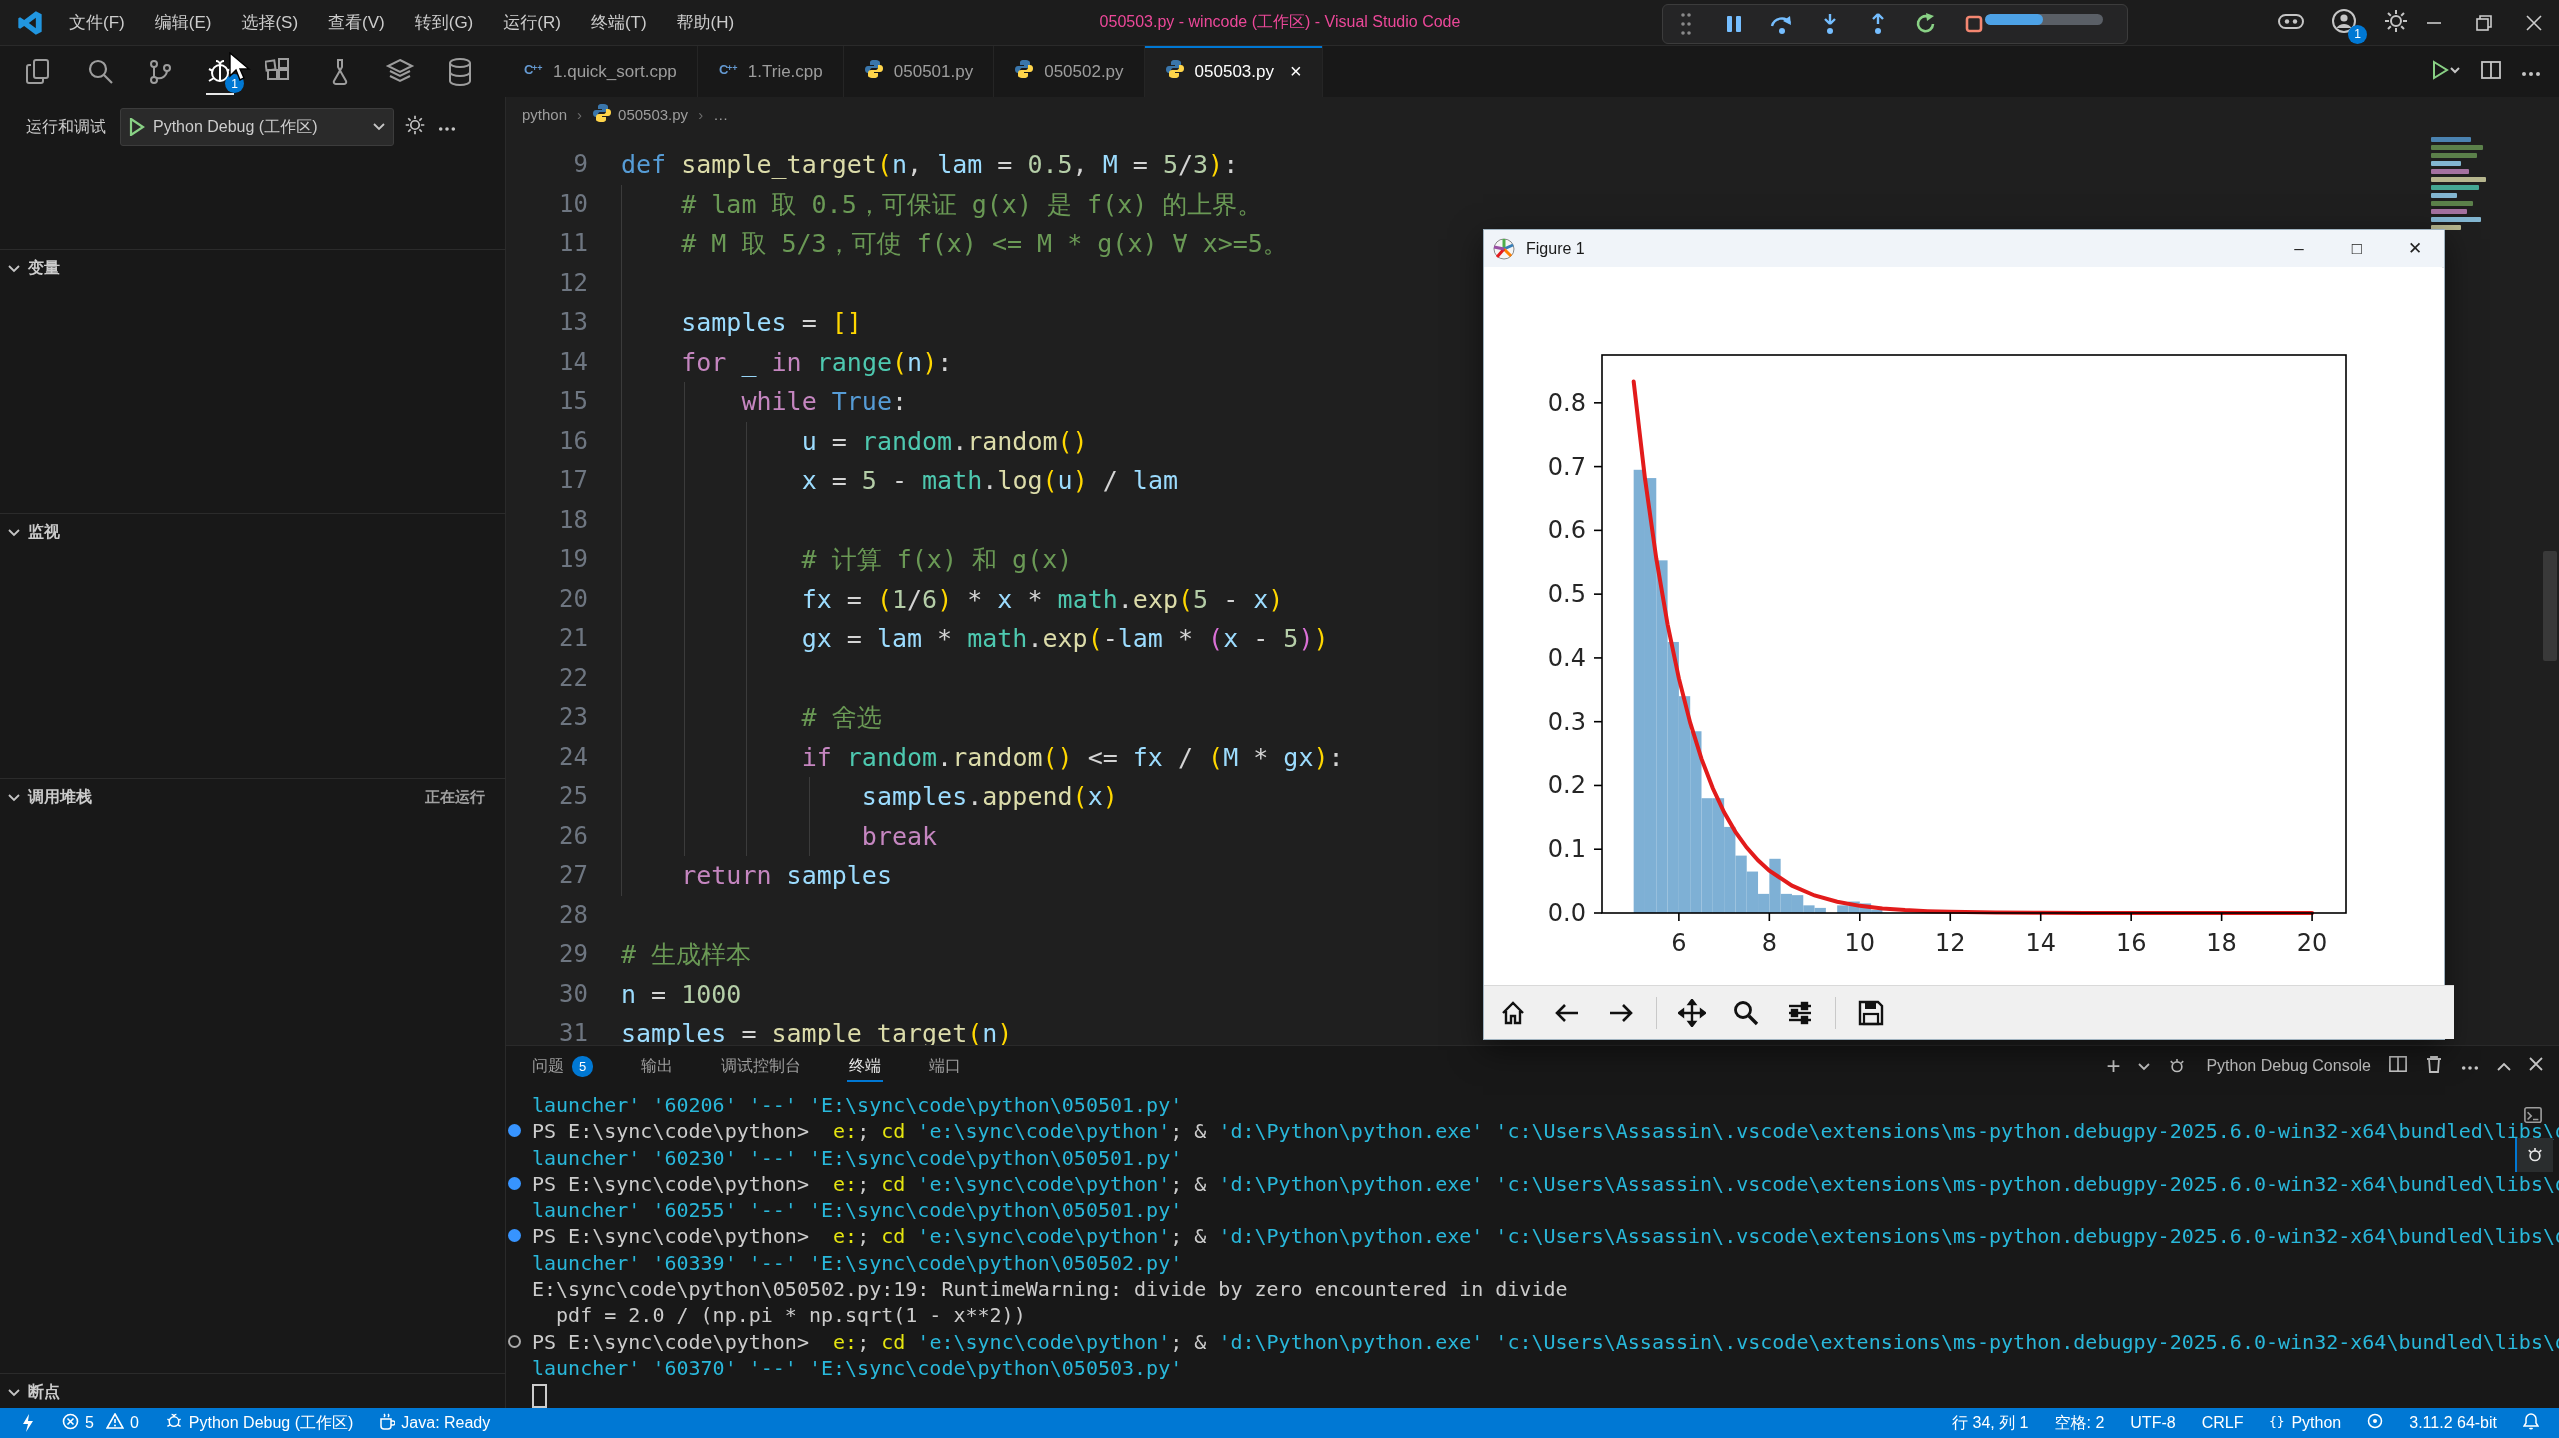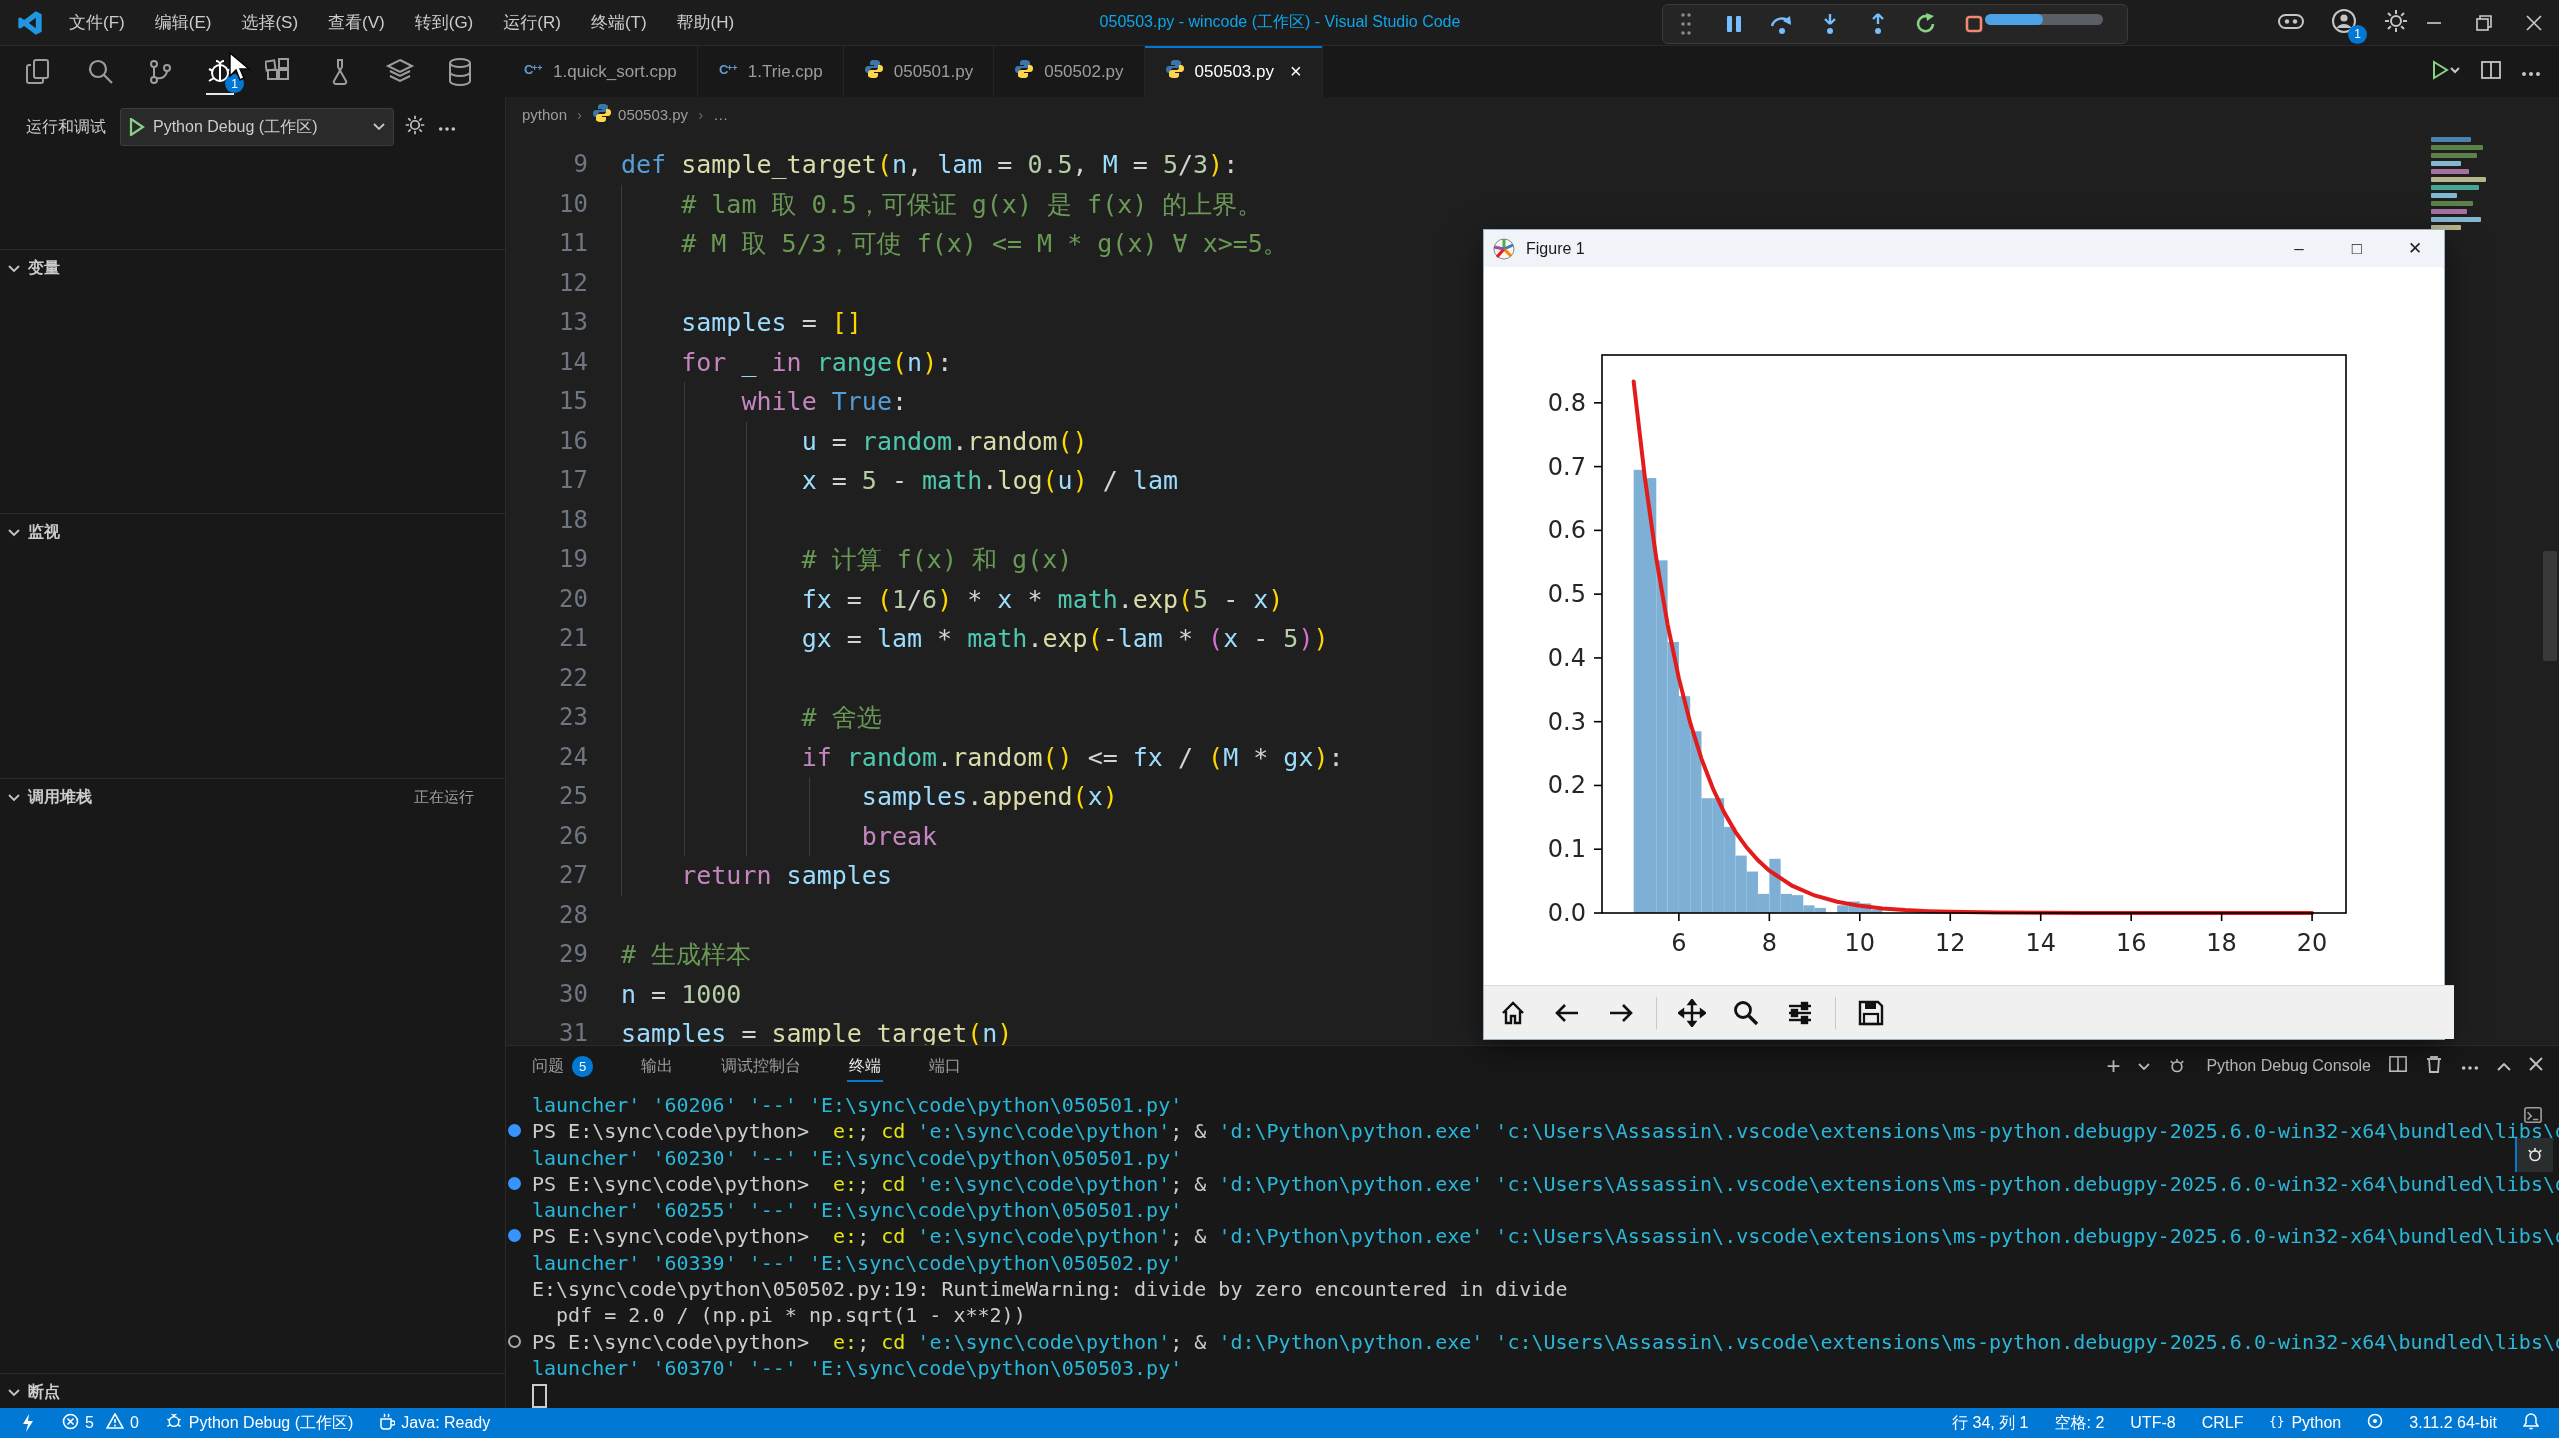--- a/index.html
+++ b/index.html
@@ -3,21 +3,21 @@
 <meta charset="utf-8">
 <style>
   html,body{margin:0;padding:0;background:#000;}
   .app{position:relative;width:2559px;height:1438px;background:#1f1f1f;overflow:hidden;
        font-family:"Liberation Sans",sans-serif;color:#cccccc;-webkit-font-smoothing:antialiased;}
   
   .titlebar{position:absolute;left:0;top:0;width:2559px;height:45px;background:#1c1c1c;border-bottom:1px solid #2a2a2a;}
   .vslogo{position:absolute;left:16px;top:9px;width:28px;height:28px;}
   .menubar{position:absolute;left:56px;top:0;height:45px;display:flex;align-items:center;gap:4px;}
   .menu-item{padding:4px 13px;font-size:17px;color:#cccccc;border-radius:5px;}
-  .win-title{position:absolute;left:900px;top:0;width:760px;height:45px;display:flex;align-items:center;justify-content:center;font-size:16px;color:#0ea5e9;}
+  .win-title{position:absolute;left:900px;top:0;width:760px;height:45px;display:flex;align-items:center;justify-content:center;font-size:16px;color:#ec4899;}
   .dbg-toolbar{position:absolute;left:1662px;top:4px;height:38px;width:452px;background:#252526;border:1px solid #3c3c3c;border-radius:6px;display:flex;align-items:center;padding:0 6px;gap:14px;}
   .dbg-btn{width:34px;height:30px;display:flex;align-items:center;justify-content:center;}
   .progress-pill{position:absolute;left:1985px;top:14px;width:118px;height:11px;background:#5a5f66;border-radius:6px;overflow:hidden;}
   .progress-fill{width:58px;height:11px;background:#4da2e6;border-radius:6px;}
   .tb-right{position:absolute;right:150px;top:0;height:45px;display:flex;align-items:center;gap:26px;}
   .win-controls{position:absolute;right:0;top:0;height:45px;display:flex;}
   .wc-btn{width:50px;height:45px;display:flex;align-items:center;justify-content:center;color:#cccccc;}
   .badge{position:absolute;background:#0078d4;color:#fff;border-radius:50%;font-size:12px;width:19px;height:19px;display:flex;align-items:center;justify-content:center;}
   
   .tabsrow{position:absolute;left:0;top:46px;width:2559px;height:51px;background:#181818;border-bottom:1px solid #2a2a2a;}
@@ -31,21 +31,21 @@
   .tab.active:before{content:"";position:absolute;left:0;right:0;top:0;height:2px;background:#0078d4;}
   .tab-actions{position:absolute;right:18px;top:0;height:51px;display:flex;align-items:center;gap:20px;color:#c5c5c5;}
   
   .breadcrumb{position:absolute;left:506px;top:97px;width:2053px;height:34px;background:#1f1f1f;display:flex;align-items:center;gap:10px;padding-left:16px;font-size:15px;color:#9d9d9d;}
   
   .sidebar{position:absolute;left:0;top:97px;width:505px;height:1311px;background:#181818;border-right:1px solid #2a2a2a;}
   .sb-controls{position:absolute;left:0;top:8px;width:505px;height:44px;display:flex;align-items:center;}
   .sb-title{font-size:16px;color:#cccccc;margin-left:26px;white-space:nowrap;}
   .launch-pick{margin-left:14px;width:256px;height:36px;background:#2a2a2a;border:1px solid #3c3c3c;border-radius:3px;display:flex;align-items:center;gap:8px;padding:0 8px;font-size:16px;color:#cccccc;white-space:nowrap;overflow:hidden;}
   .sb-section{position:absolute;left:0;width:505px;height:36px;border-top:1px solid #2b2b2b;display:flex;align-items:center;gap:8px;padding-left:8px;font-size:16px;font-weight:bold;color:#cccccc;}
-  .sb-meta{position:absolute;right:39px;font-weight:normal;font-size:15px;color:#a0a0a0;}
+  .sb-meta{position:absolute;right:28px;font-weight:bold;font-size:15px;color:#a0a0a0;}
   .chk-row{position:absolute;left:0;width:505px;height:33px;display:flex;align-items:center;gap:12px;padding-left:30px;font-size:16px;color:#cccccc;}
   .chk{width:20px;height:20px;border:1px solid #6b6b6b;border-radius:4px;background:#313131;display:flex;align-items:center;justify-content:center;}
   
   .editor{position:absolute;left:506px;top:131px;width:2053px;height:914px;background:#1f1f1f;overflow:hidden;}
   .code-line{position:relative;height:39.5px;white-space:pre;font-family:"DejaVu Sans Mono",monospace;font-size:25px;line-height:39.5px;}
   .ln{position:absolute;left:0;width:82px;text-align:right;color:#6e7681;font-size:24px;}
   .code-body{position:absolute;left:115px;top:0;}
   .guide{position:absolute;top:0;bottom:0;width:1px;background:#3b3b3b;}
   .tok-kw{color:#569cd6}.tok-ctrl{color:#c586c0}.tok-fn{color:#dcdcaa}.tok-mod{color:#4ec9b0}
   .tok-var{color:#9cdcfe}.tok-num{color:#b5cea8}.tok-cmt{color:#6a9955}.tok-txt{color:#d4d4d4}

